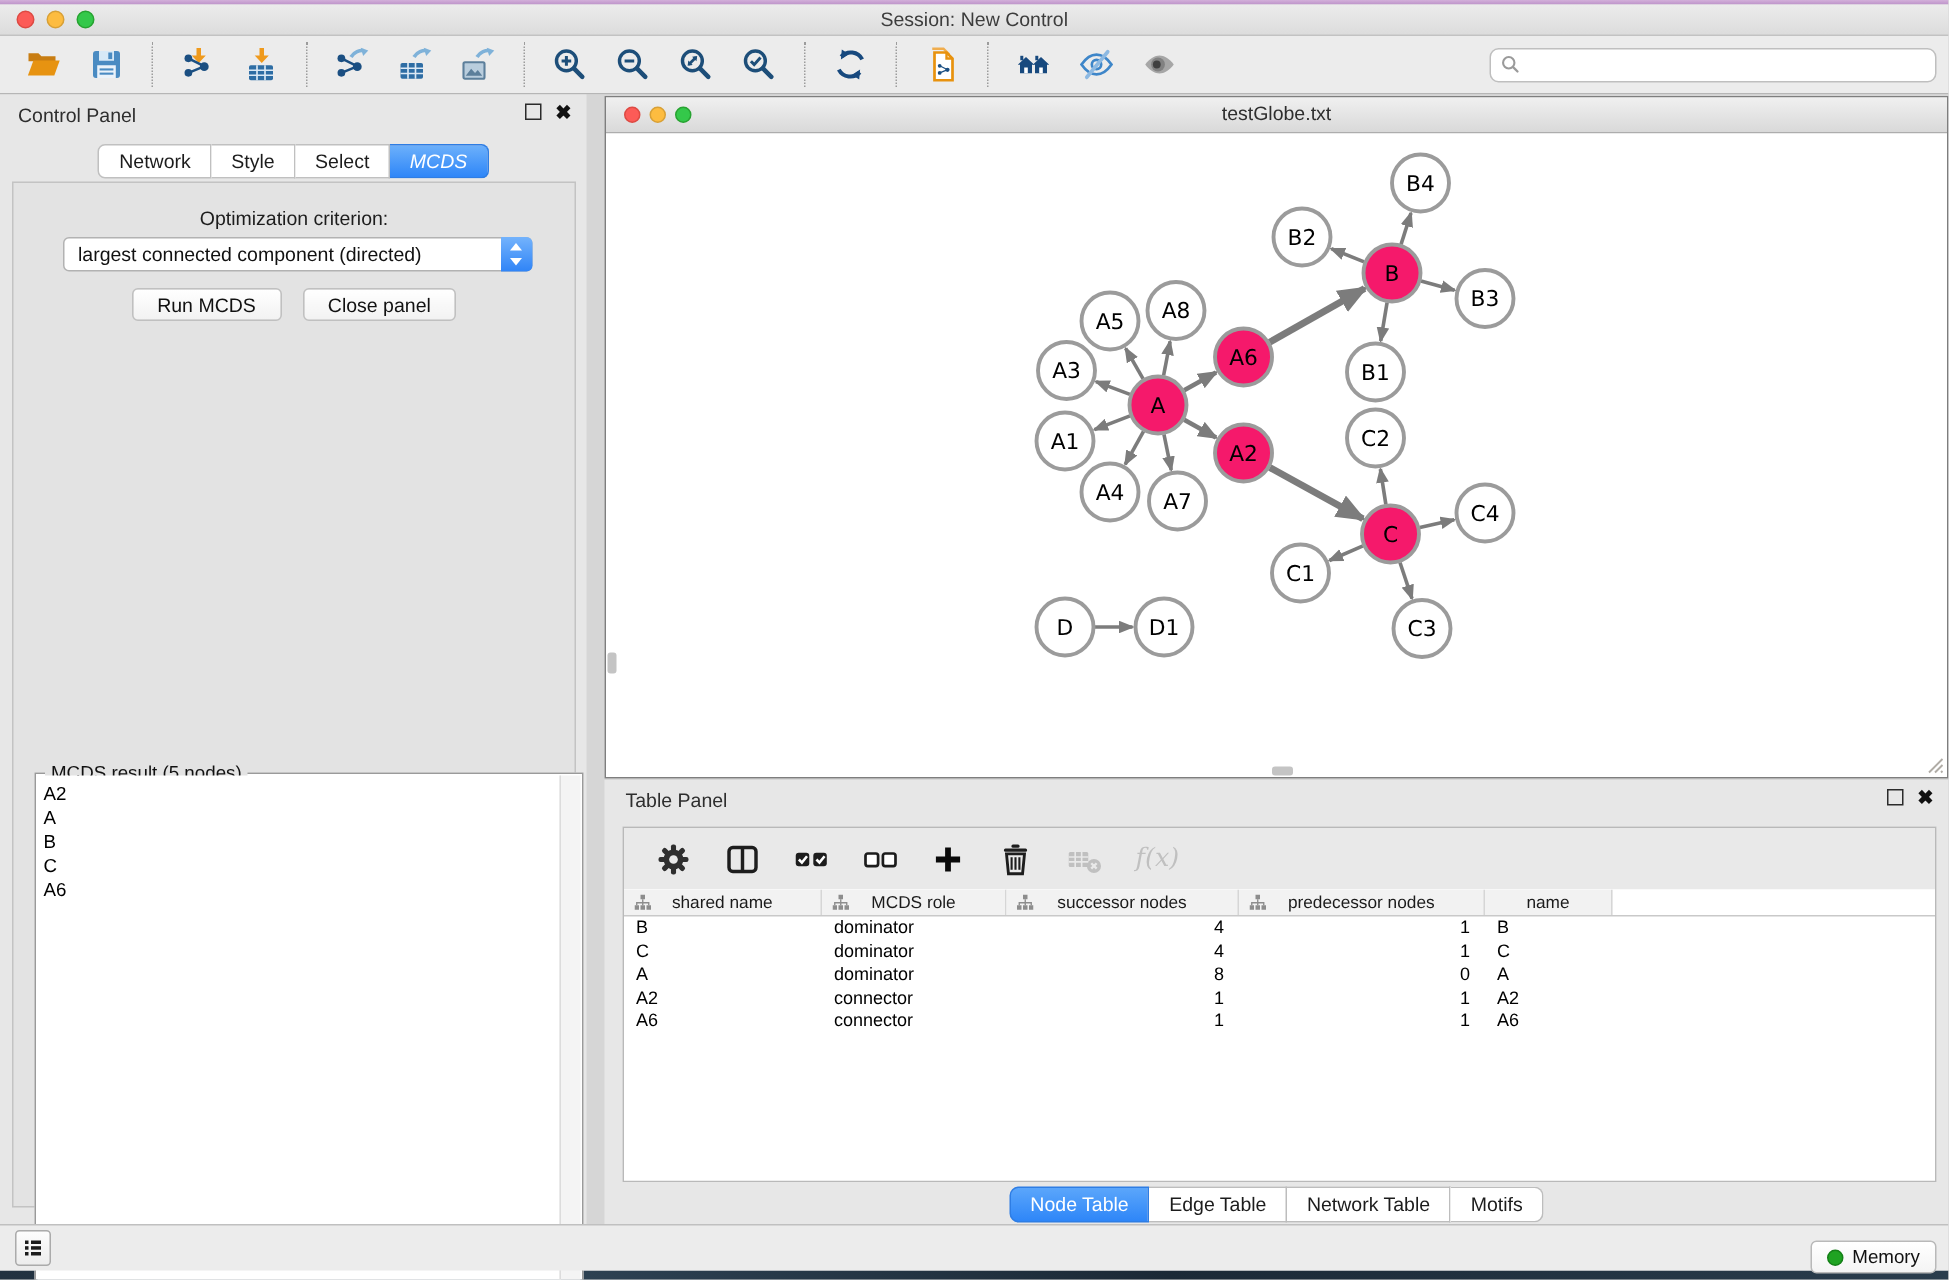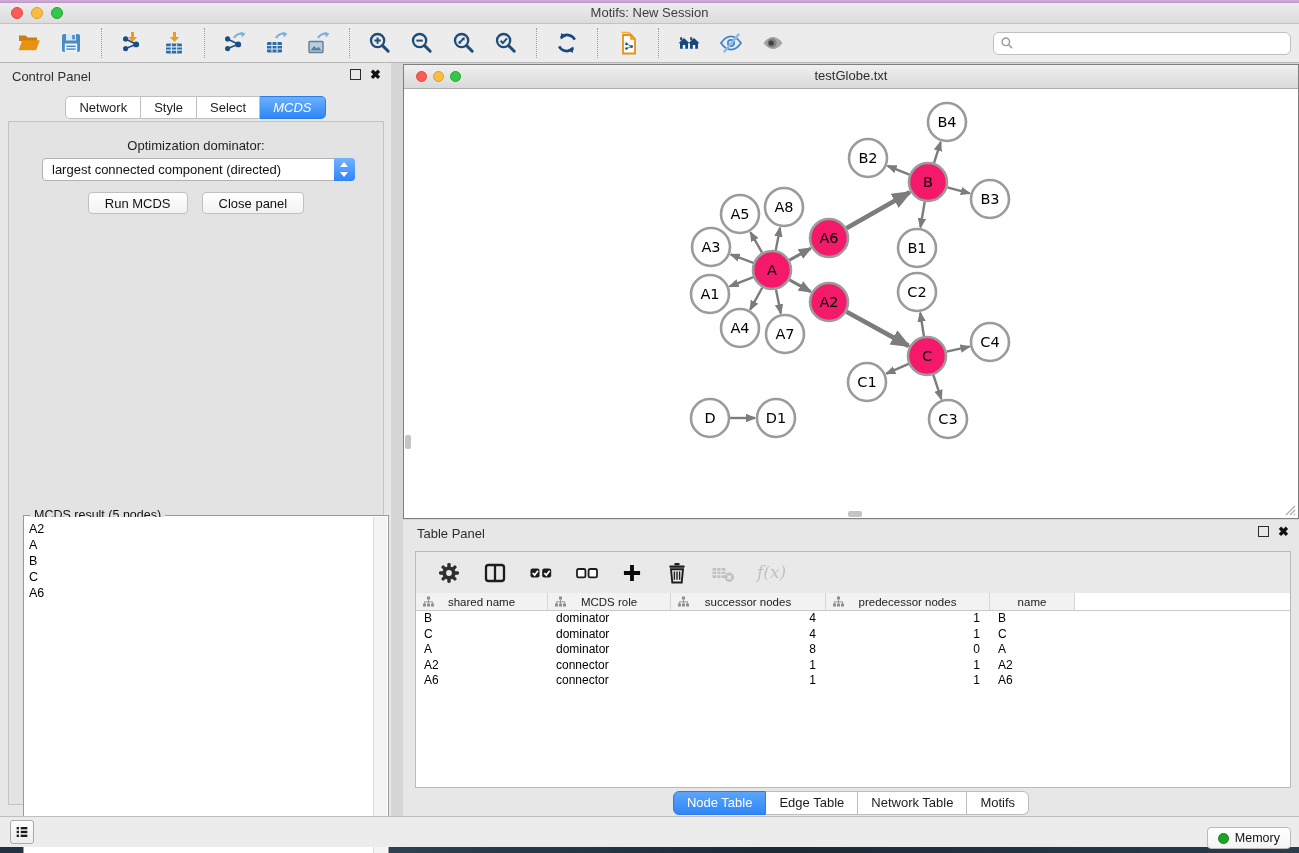--- a/index.html
+++ b/index.html
@@ -93,21 +93,21 @@
 
 <div class="app">
   <div class="top-strip"></div>
 
   <div class="titlebar">
     <div class="tl-group">
       <span class="tl red"></span>
       <span class="tl yellow"></span>
       <span class="tl green"></span>
     </div>
-    <div class="title">Motifs: New Session</div>
+    <div class="title">Session: New Control</div>
   </div>
 
   <div class="toolbar">
     <div id="toolbar-groups" style="display:flex;align-items:center;">
         <div class="tb-group">
           <button class="tb-btn">
             <svg xmlns="http://www.w3.org/2000/svg" viewBox="0 0 24 24" width="26" height="24">
               <path d="M2 4.5h6.6l2 2H20v3.4H2z" fill="#c87d12"></path>
               <path d="M22.8 9.3H5.3L1.6 19.3h17.6z" fill="#e79311"></path>
             </svg>
@@ -288,21 +288,21 @@
           <span class="close-icon">✖</span>
         </span>
       </div>
       <div class="seg-tabs" id="control-tabs">
           <div class="seg-tab">Network</div>
           <div class="seg-tab">Style</div>
           <div class="seg-tab">Select</div>
           <div class="seg-tab active">MCDS</div>
         </div>
       <div class="cp-box">
-        <div class="opt-label">Optimization dominator:</div>
+        <div class="opt-label">Optimization criterion:</div>
         <div class="combo">
           <span class="combo-text">largest connected component (directed)</span>
           <span class="combo-step">
               <span class="up"></span>
               <span class="dn"></span>
             </span>
         </div>
         <div class="cp-buttons">
           <button class="mac-btn">Run MCDS</button>
           <button class="mac-btn">Close panel</button>

